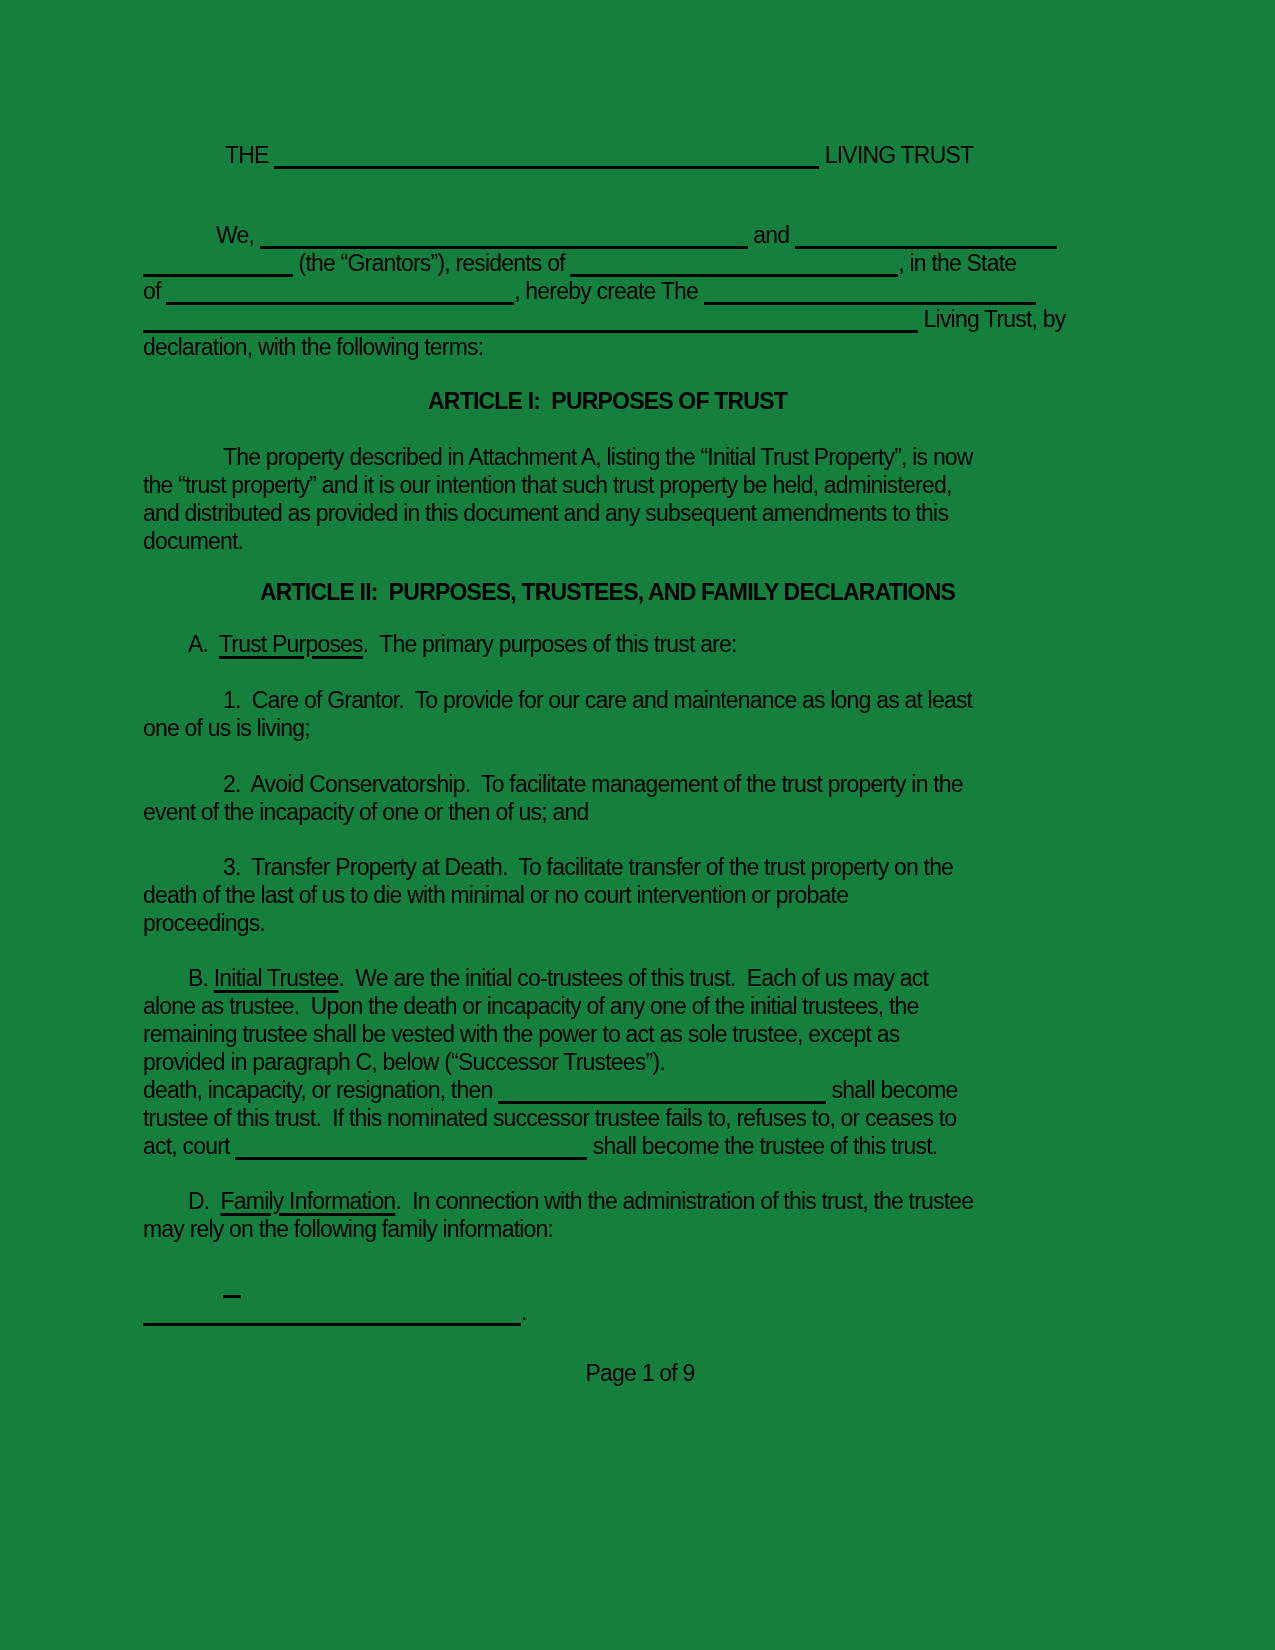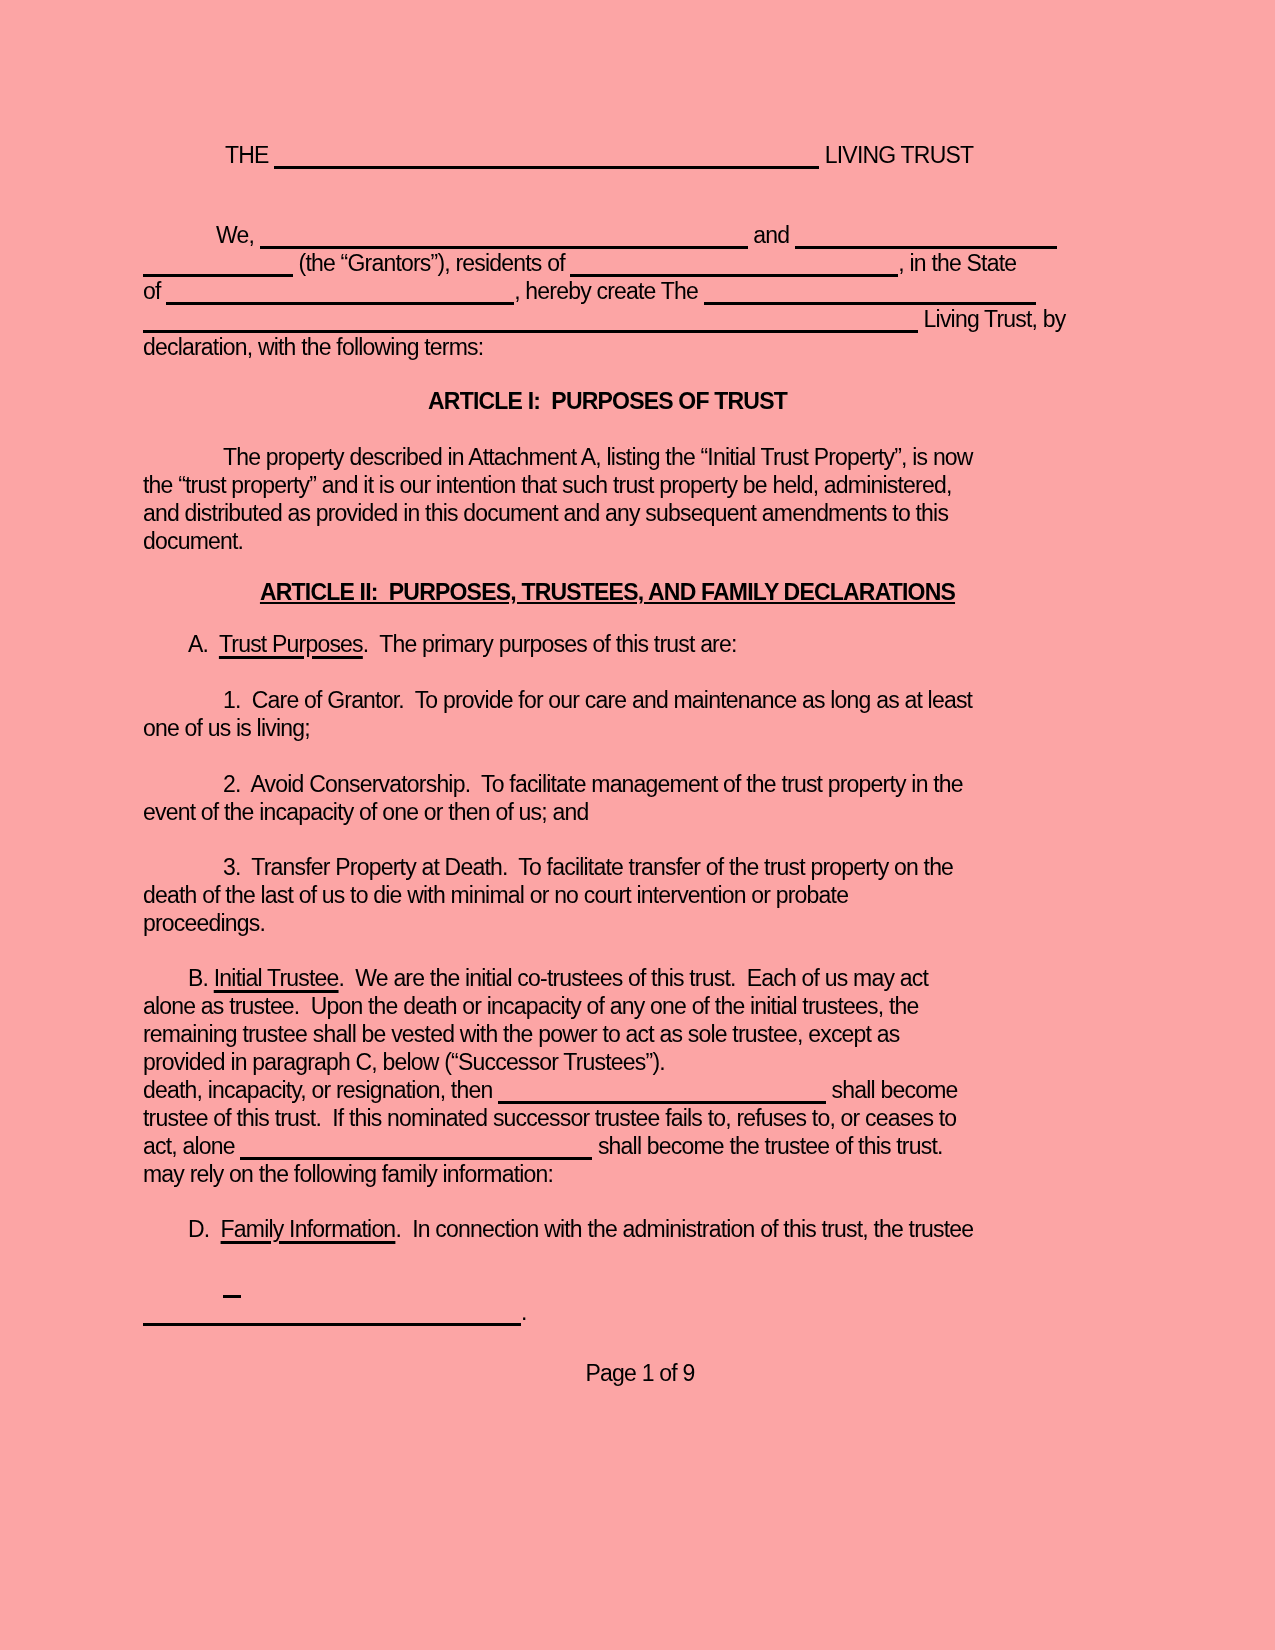--- a/index.html
+++ b/index.html
@@ -4,21 +4,21 @@
 <style>
   html, body {
     margin: 0;
     padding: 0;
     background: #ffffff;
   }
   .page {
     position: relative;
     width: 1275px;
     height: 1650px;
-    background: #fca5a5;
+    background: #15803d;
     box-sizing: border-box;
     padding: 141px 203px 0 143px;
     font-family: "Liberation Sans", "DejaVu Sans", sans-serif;
     font-size: 23px;
     letter-spacing: -0.8px;
     line-height: 28px;
     color: #000000;
     overflow: hidden;
   }
   .line {
@@ -55,35 +55,35 @@
       <div class="line" style="margin-top: 52px; padding-left: 73px;"><span class="t">We, </span><span class="blank" style="width: 488px;"></span><span class="t"> and </span><span class="blank" style="width: 262px;"></span></div>
       <div class="line"><span class="blank" style="width: 150px;"></span><span class="t"> (the “Grantors”), residents of </span><span class="blank" style="width: 328px;"></span><span class="t">, in the State</span></div>
       <div class="line"><span class="t">of </span><span class="blank" style="width: 348px;"></span><span class="t">, hereby create The </span><span class="blank" style="width: 332px;"></span></div>
       <div class="line"><span class="blank" style="width: 775px;"></span><span class="t"> Living Trust, by</span></div>
       <div class="line"><span class="t">declaration, with the following terms:</span></div>
       <div class="line heading" style="margin-top: 26px;"><span class="t">ARTICLE I:  PURPOSES OF TRUST</span></div>
       <div class="line" style="margin-top: 28px; padding-left: 80px;"><span class="t">The property described in Attachment A, listing the “Initial Trust Property”, is now</span></div>
       <div class="line"><span class="t">the “trust property” and it is our intention that such trust property be held, administered,</span></div>
       <div class="line"><span class="t">and distributed as provided in this document and any subsequent amendments to this</span></div>
       <div class="line"><span class="t">document.</span></div>
-      <div class="line heading" style="margin-top: 23px; text-decoration: underline;"><span class="t">ARTICLE II:  PURPOSES, TRUSTEES, AND FAMILY DECLARATIONS</span></div>
+      <div class="line heading" style="margin-top: 23px;"><span class="t">ARTICLE II:  PURPOSES, TRUSTEES, AND FAMILY DECLARATIONS</span></div>
       <div class="line" style="margin-top: 24px; padding-left: 45px;"><span class="t">A.  </span><span class="u">Trust Purposes</span><span class="t">.  The primary purposes of this trust are:</span></div>
       <div class="line" style="margin-top: 28px; padding-left: 80px;"><span class="t">1.  Care of Grantor.  To provide for our care and maintenance as long as at least</span></div>
       <div class="line"><span class="t">one of us is living;</span></div>
       <div class="line" style="margin-top: 28px; padding-left: 80px;"><span class="t">2.  Avoid Conservatorship.  To facilitate management of the trust property in the</span></div>
       <div class="line"><span class="t">event of the incapacity of one or then of us; and</span></div>
       <div class="line" style="margin-top: 27px; padding-left: 80px;"><span class="t">3.  Transfer Property at Death.  To facilitate transfer of the trust property on the</span></div>
       <div class="line"><span class="t">death of the last of us to die with minimal or no court intervention or probate</span></div>
       <div class="line"><span class="t">proceedings.</span></div>
       <div class="line" style="margin-top: 27px; padding-left: 45px;"><span class="t">B. </span><span class="u">Initial Trustee</span><span class="t">.  We are the initial co-trustees of this trust.  Each of us may act</span></div>
       <div class="line"><span class="t">alone as trustee.  Upon the death or incapacity of any one of the initial trustees, the</span></div>
       <div class="line"><span class="t">remaining trustee shall be vested with the power to act as sole trustee, except as</span></div>
       <div class="line"><span class="t">provided in paragraph C, below (“Successor Trustees”).</span></div>
       <div class="line"><span class="t">death, incapacity, or resignation, then </span><span class="blank" style="width: 328px;"></span><span class="t"> shall become</span></div>
       <div class="line"><span class="t">trustee of this trust.  If this nominated successor trustee fails to, refuses to, or ceases to</span></div>
-      <div class="line"><span class="t">act, alone </span><span class="blank" style="width: 352px;"></span><span class="t"> shall become the trustee of this trust.</span></div>
+      <div class="line"><span class="t">act, court </span><span class="blank" style="width: 352px;"></span><span class="t"> shall become the trustee of this trust.</span></div>
+      <div class="line" style="margin-top: 27px; padding-left: 45px;"><span class="t">D.  </span><span class="u">Family Information</span><span class="t">.  In connection with the administration of this trust, the trustee</span></div>
       <div class="line"><span class="t">may rely on the following family information:</span></div>
-      <div class="line" style="margin-top: 27px; padding-left: 45px;"><span class="t">D.  </span><span class="u">Family Information</span><span class="t">.  In connection with the administration of this trust, the trustee</span></div>
       <div class="line" style="margin-top: 27px; padding-left: 80px;"><span class="blank" style="width: 18px;"></span></div>
       <div class="line"><span class="blank" style="width: 378px;"></span><span class="t">.</span></div>
       <div class="line footer" style="margin-top: 33px;"><span class="t">Page 1 of 9</span></div>
     </div>
 </div>
 
 </body></html>

